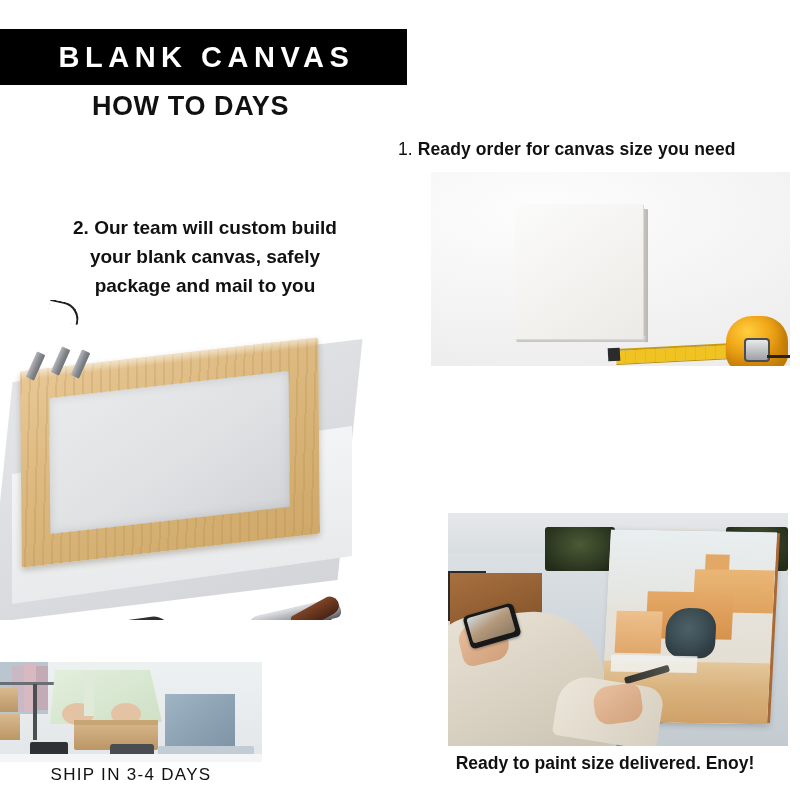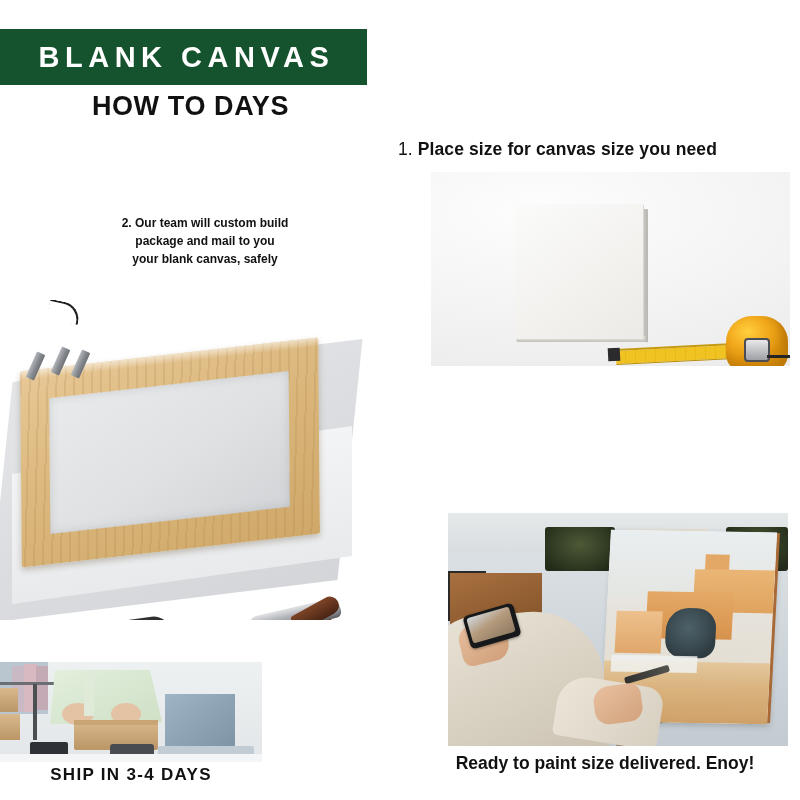--- a/index.html
+++ b/index.html
@@ -19,23 +19,23 @@
     width: 800px;
     height: 800px;
     background: #ffffff;
   }
 
   
   .banner {
     position: absolute;
     left: 0;
     top: 29px;
-    width: 367px;
+    width: 407px;
     height: 56px;
-    background: #14532d;
+    background: #000000;
     display: flex;
     align-items: center;
     justify-content: center;
   }
   .banner-text {
     color: #ffffff;
     font-size: 29px;
     font-weight: bold;
     letter-spacing: 5.5px;
     line-height: 1;
@@ -67,21 +67,21 @@
   }
   .step1-caption .num { font-weight: normal; }
   .step1-caption .txt { font-weight: bold; }
 
   .step2-caption {
     position: absolute;
     left: 30px;
     top: 214px;
     width: 350px;
     text-align: center;
-    font-size: 12px;
+    font-size: 19px;
     font-weight: bold;
     color: #111111;
     line-height: 1.52;
   }
 
   .step3-caption {
     position: absolute;
     left: 420px;
     top: 753px;
     width: 370px;
@@ -92,21 +92,21 @@
     white-space: nowrap;
   }
 
   .ship-caption {
     position: absolute;
     left: 0px;
     top: 765px;
     width: 262px;
     text-align: center;
     font-size: 17px;
-    font-weight: bold;
+    font-weight: normal;
     letter-spacing: 1.3px;
     color: #111111;
   }
 
   
   .photo-canvas {
     position: absolute;
     left: 431px;
     top: 172px;
     width: 359px;
@@ -456,39 +456,39 @@
 
 <div id="page">
 
   <div class="banner">
     <span class="banner-text">BLANK CANVAS</span>
   </div>
   <div class="subtitle">HOW TO DAYS</div>
 
   <div class="step1-caption">
     <span class="num">1.</span>
-    <span class="txt">Place size for canvas size you need</span>
+    <span class="txt">Ready order for canvas size you need</span>
   </div>
 
   <div class="photo-canvas">
     <div class="pc-bg"></div>
     <div class="pc-canvas-edge"></div>
     <div class="pc-canvas-bot"></div>
     <div class="pc-canvas"></div>
     <div class="pc-tape-blade"></div>
     <div class="pc-tape-tip"></div>
     <div class="pc-tape-body"></div>
     <div class="pc-tape-hub"></div>
     <div class="pc-tape-cord"></div>
   </div>
 
   <div class="step2-caption">
     <div>2. Our team will custom build</div>
+    <div>your blank canvas, safely</div>
     <div>package and mail to you</div>
-    <div>your blank canvas, safely</div>
   </div>
 
   <div class="photo-frame">
     <div class="pf-sheet"></div>
     <div class="pf-sheet2"></div>
 
     <div class="pf-wood">
       <div class="pf-wood-outer"></div>
       <div class="pf-wood-grain"></div>
       <div class="pf-wood-hl"></div>

